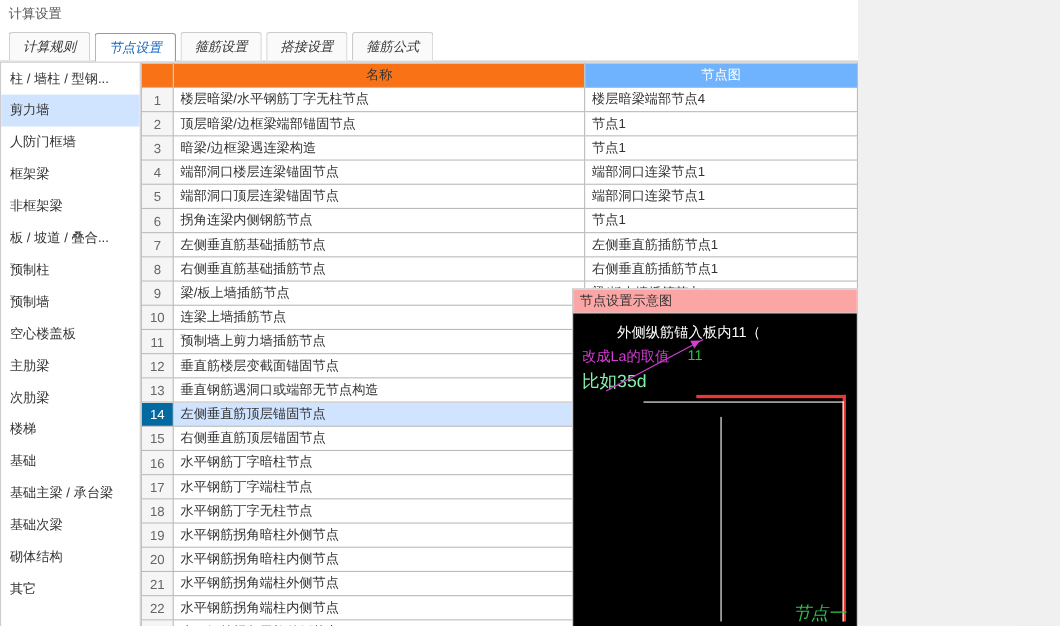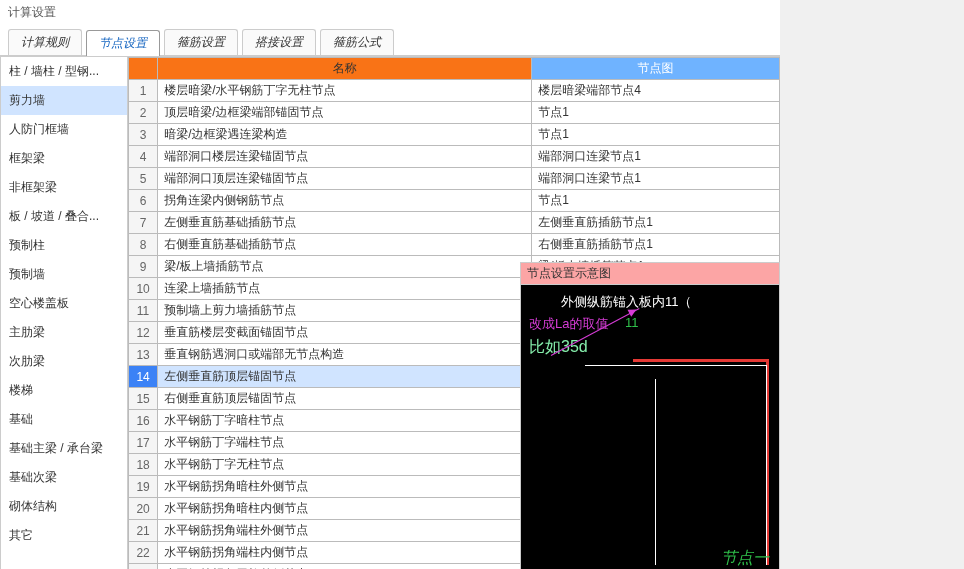--- a/index.html
+++ b/index.html
@@ -13,21 +13,21 @@
   .sidebar { width: 128px; border: 1px solid #ccc; background: #fff; overflow: hidden; }
   .sidebar-item { padding: 6px 8px; cursor: pointer; white-space: nowrap; overflow: hidden; text-overflow: ellipsis; }
   .sidebar-item.active { background: #d0e4ff; }
   .grid-wrap { flex: 1; border-top: 1px solid #ccc; border-bottom: 1px solid #ccc; overflow: hidden; position: relative; display: flex; }
   .grid { flex: 1; border-collapse: collapse; table-layout: fixed; width: 540px; }
   .grid th, .grid td { border: 1px solid #bbb; padding: 2px 6px; height: 18px; overflow: hidden; white-space: nowrap; }
   .grid th { background: #f97316; font-weight: normal; text-align: center; }
   .grid th.jdt { background: #6fb3ff; color: #fff; }
   .grid .rownum { width: 24px; text-align: center; background: #f5f5f5; color: #666; }
   .grid tr.sel td { background: #d0e4ff; }
-  .grid tr.sel .rownum { background: #3b82f6; color: #fff; }
+  .grid tr.sel .rownum { background: #0369a1; color: #fff; }
   .cell-edit { background: #fff; border: 1px solid #6fb3ff; display: flex; align-items: center; padding: 0 2px; }
   .cell-edit span { flex: 1; background: #2a74da; color: #fff; padding: 0 2px; }
   .cell-edit .more { width: 16px; height: 14px; border: 1px solid #aaa; background: #eee; text-align: center; font-size: 10px; line-height: 12px; }
   .hl-box { position: absolute; left: 462px; top: 286px; width: 166px; height: 40px; border: 3px solid #d63cd6; pointer-events: none; }
   .preview { width: 260px; border: 1px solid #ccc; margin: 0 0 0 2px; overflow: hidden; background: #fff; display: flex; flex-direction: column; }
   .preview-title { background: #fca5a5; border-bottom: 1px solid #ccc; padding: 2px 6px; }
   .preview-canvas { flex: 1; background: #000; position: relative; }
   .pv-text1 { position: absolute; top: 8px; left: 40px; color: #fff; font-size: 13px; }
   .pv-text2 { position: absolute; top: 30px; left: 8px; color: #d63cd6; font-size: 13px; }
   .pv-num1 { position: absolute; top: 30px; left: 104px; color: #2fbf4a; font-size: 13px; }

